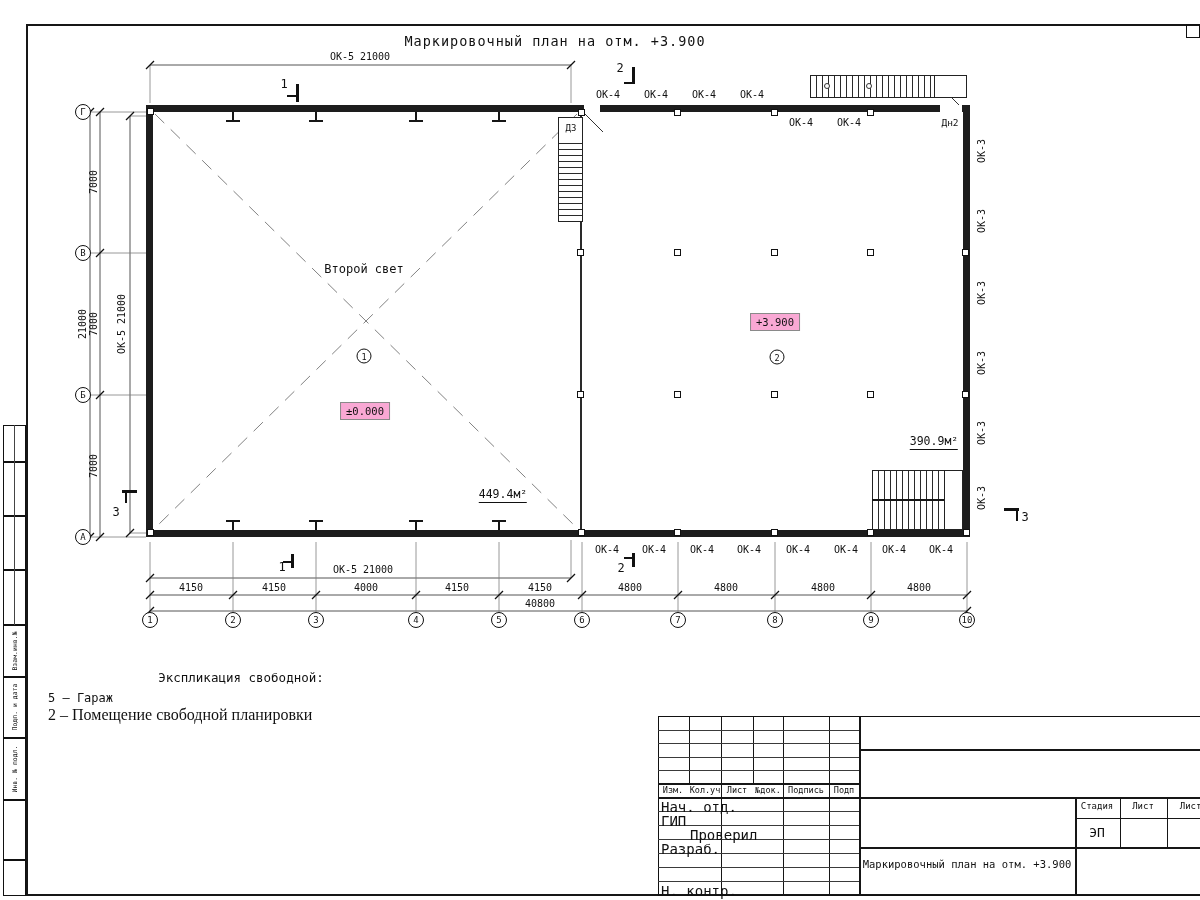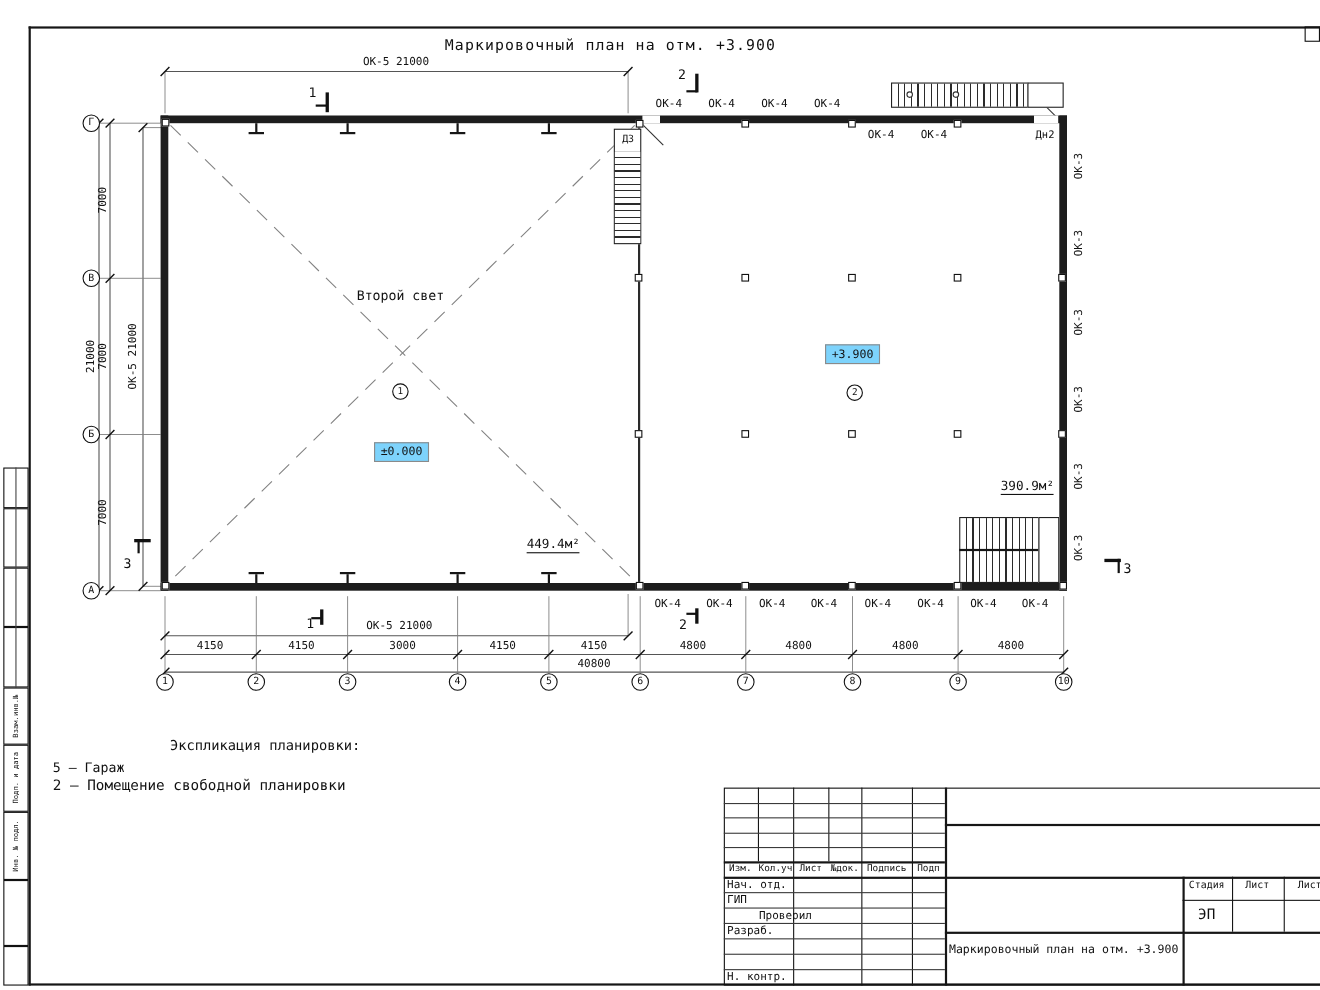--- a/index.html
+++ b/index.html
@@ -12,28 +12,28 @@
   .lbl{position:absolute;font-family:"DejaVu Sans Mono",monospace;color:#111;
        transform:translate(-50%,-50%);white-space:nowrap;line-height:1;font-size:10px;}
   .vlbl{transform:translate(-50%,-50%) rotate(-90deg);}
   .circ{position:absolute;width:16px;height:16px;border:1px solid #111;border-radius:50%;
         background:#fff;display:flex;align-items:center;justify-content:center;
         font-size:9px;box-sizing:border-box;}
   .rcirc{position:absolute;width:15px;height:15px;border:1px solid #111;border-radius:50%;
         background:#fff;display:flex;align-items:center;justify-content:center;
         font-size:8.5px;box-sizing:border-box;transform:translate(-50%,-50%);}
   .sq{position:absolute;width:7px;height:7px;border:1px solid #111;background:#fff;box-sizing:border-box;}
-  .lvl{position:absolute;border:1px solid #8a8a8a;background:#7dd3fc;padding:2px 5px;
+  .lvl{position:absolute;border:1px solid #8a8a8a;background:#f9a8d4;padding:2px 5px;
        font-size:10.5px;transform:translate(-50%,-50%);white-space:nowrap;}
   .area{position:absolute;font-size:11.5px;border-bottom:1.2px solid #111;
         transform:translate(-50%,-50%);white-space:nowrap;padding-bottom:1px;}
   .stair{position:absolute;border:1px solid #222;box-sizing:border-box;background:#fff;}
   .rungs-h{background:repeating-linear-gradient(180deg,#fff 0 5px,#2a2a2a 5px 6px);}
   .rungs-v{background:repeating-linear-gradient(90deg,#fff 0 5px,#2a2a2a 5px 6px);}
-  .tb-lbl{position:absolute;font-size:10px;white-space:nowrap;line-height:1;}
+  .tb-lbl{position:absolute;font-size:14px;white-space:nowrap;line-height:1;}
   .smv{position:absolute;background:#111;}
   .smh{position:absolute;background:#111;}
   svg line{stroke-linecap:butt;}
   .pivot{position:absolute;width:6px;height:6px;border:1px solid #333;border-radius:50%;background:#fff;box-sizing:border-box;}
 </style>
 </head>
 <body>
 
 <div id="sheet">
 
@@ -223,21 +223,21 @@
   <div class="lbl vlbl" style="left:982px;top:221px;">ОК-3</div>
   <div class="lbl vlbl" style="left:982px;top:293px;">ОК-3</div>
   <div class="lbl vlbl" style="left:982px;top:363px;">ОК-3</div>
   <div class="lbl vlbl" style="left:982px;top:433px;">ОК-3</div>
   <div class="lbl vlbl" style="left:982px;top:498px;">ОК-3</div>
 
   <div class="lbl" style="left:360px;top:57px;">ОК-5 21000</div>
   <div class="lbl" style="left:363px;top:570px;">ОК-5 21000</div>
   <div class="lbl" style="left:191px;top:588px;">4150</div>
   <div class="lbl" style="left:274px;top:588px;">4150</div>
-  <div class="lbl" style="left:366px;top:588px;">3000</div>
+  <div class="lbl" style="left:366px;top:588px;">4000</div>
   <div class="lbl" style="left:457px;top:588px;">4150</div>
   <div class="lbl" style="left:540px;top:588px;">4150</div>
   <div class="lbl" style="left:630px;top:588px;">4800</div>
   <div class="lbl" style="left:726px;top:588px;">4800</div>
   <div class="lbl" style="left:823px;top:588px;">4800</div>
   <div class="lbl" style="left:919px;top:588px;">4800</div>
   <div class="lbl" style="left:540px;top:604px;">40800</div>
   <div class="lbl vlbl" style="left:94px;top:182px;">7000</div>
   <div class="lbl vlbl" style="left:94px;top:324px;">7000</div>
   <div class="lbl vlbl" style="left:94px;top:466px;">7000</div>
@@ -300,23 +300,23 @@
   <div class="smh" style="left:624px;top:557px;width:10px;height:1.5px;"></div>
   <div class="smv" style="left:632px;top:553px;width:2.5px;height:14px;"></div>
   <div class="lbl" style="left:116px;top:512px;font-size:12px;">3</div>
   <div class="smh" style="left:122px;top:490px;width:15px;height:2.5px;"></div>
   <div class="smv" style="left:125px;top:490px;width:1.5px;height:13px;"></div>
   <div class="lbl" style="left:1025px;top:517px;font-size:12px;">3</div>
   <div class="smh" style="left:1004px;top:508px;width:15px;height:2.5px;"></div>
   <div class="smv" style="left:1016px;top:508px;width:1.5px;height:13px;"></div>
 
   <div>
-    <div class="lbl" style="left:241px;top:678px;font-size:12.5px;">Экспликация планировки:</div>
+    <div class="lbl" style="left:241px;top:678px;font-size:12.5px;">Экспликация свободной:</div>
     <div class="lbl" style="left:48px;top:698px;font-size:12px;transform:translate(0,-50%);">5 – Гараж</div>
-    <div class="lbl" style="left:48px;top:715px;font-size:13px;transform:translate(0,-50%);">2 – Помещение свободной планировки</div>
+    <div class="lbl" style="left:48px;top:715px;font-size:16px;transform:translate(0,-50%);font-family:Liberation Serif, serif;">2 – Помещение свободной планировки</div>
   </div>
 
   <div style="position:absolute;left:658px;top:716px;width:560px;height:180px;border:1.5px solid #111;box-sizing:border-box;"></div>
 
   <div class="ln" style="left:689px;top:716px;width:1px;height:67px;"></div>
   <div class="ln" style="left:721px;top:716px;width:1px;height:180px;"></div>
   <div class="ln" style="left:753px;top:716px;width:1px;height:67px;"></div>
   <div class="ln" style="left:783px;top:716px;width:1px;height:180px;"></div>
   <div class="ln" style="left:829px;top:716px;width:1px;height:180px;"></div>
   <div class="ln" style="left:859px;top:716px;width:1.5px;height:180px;"></div>

